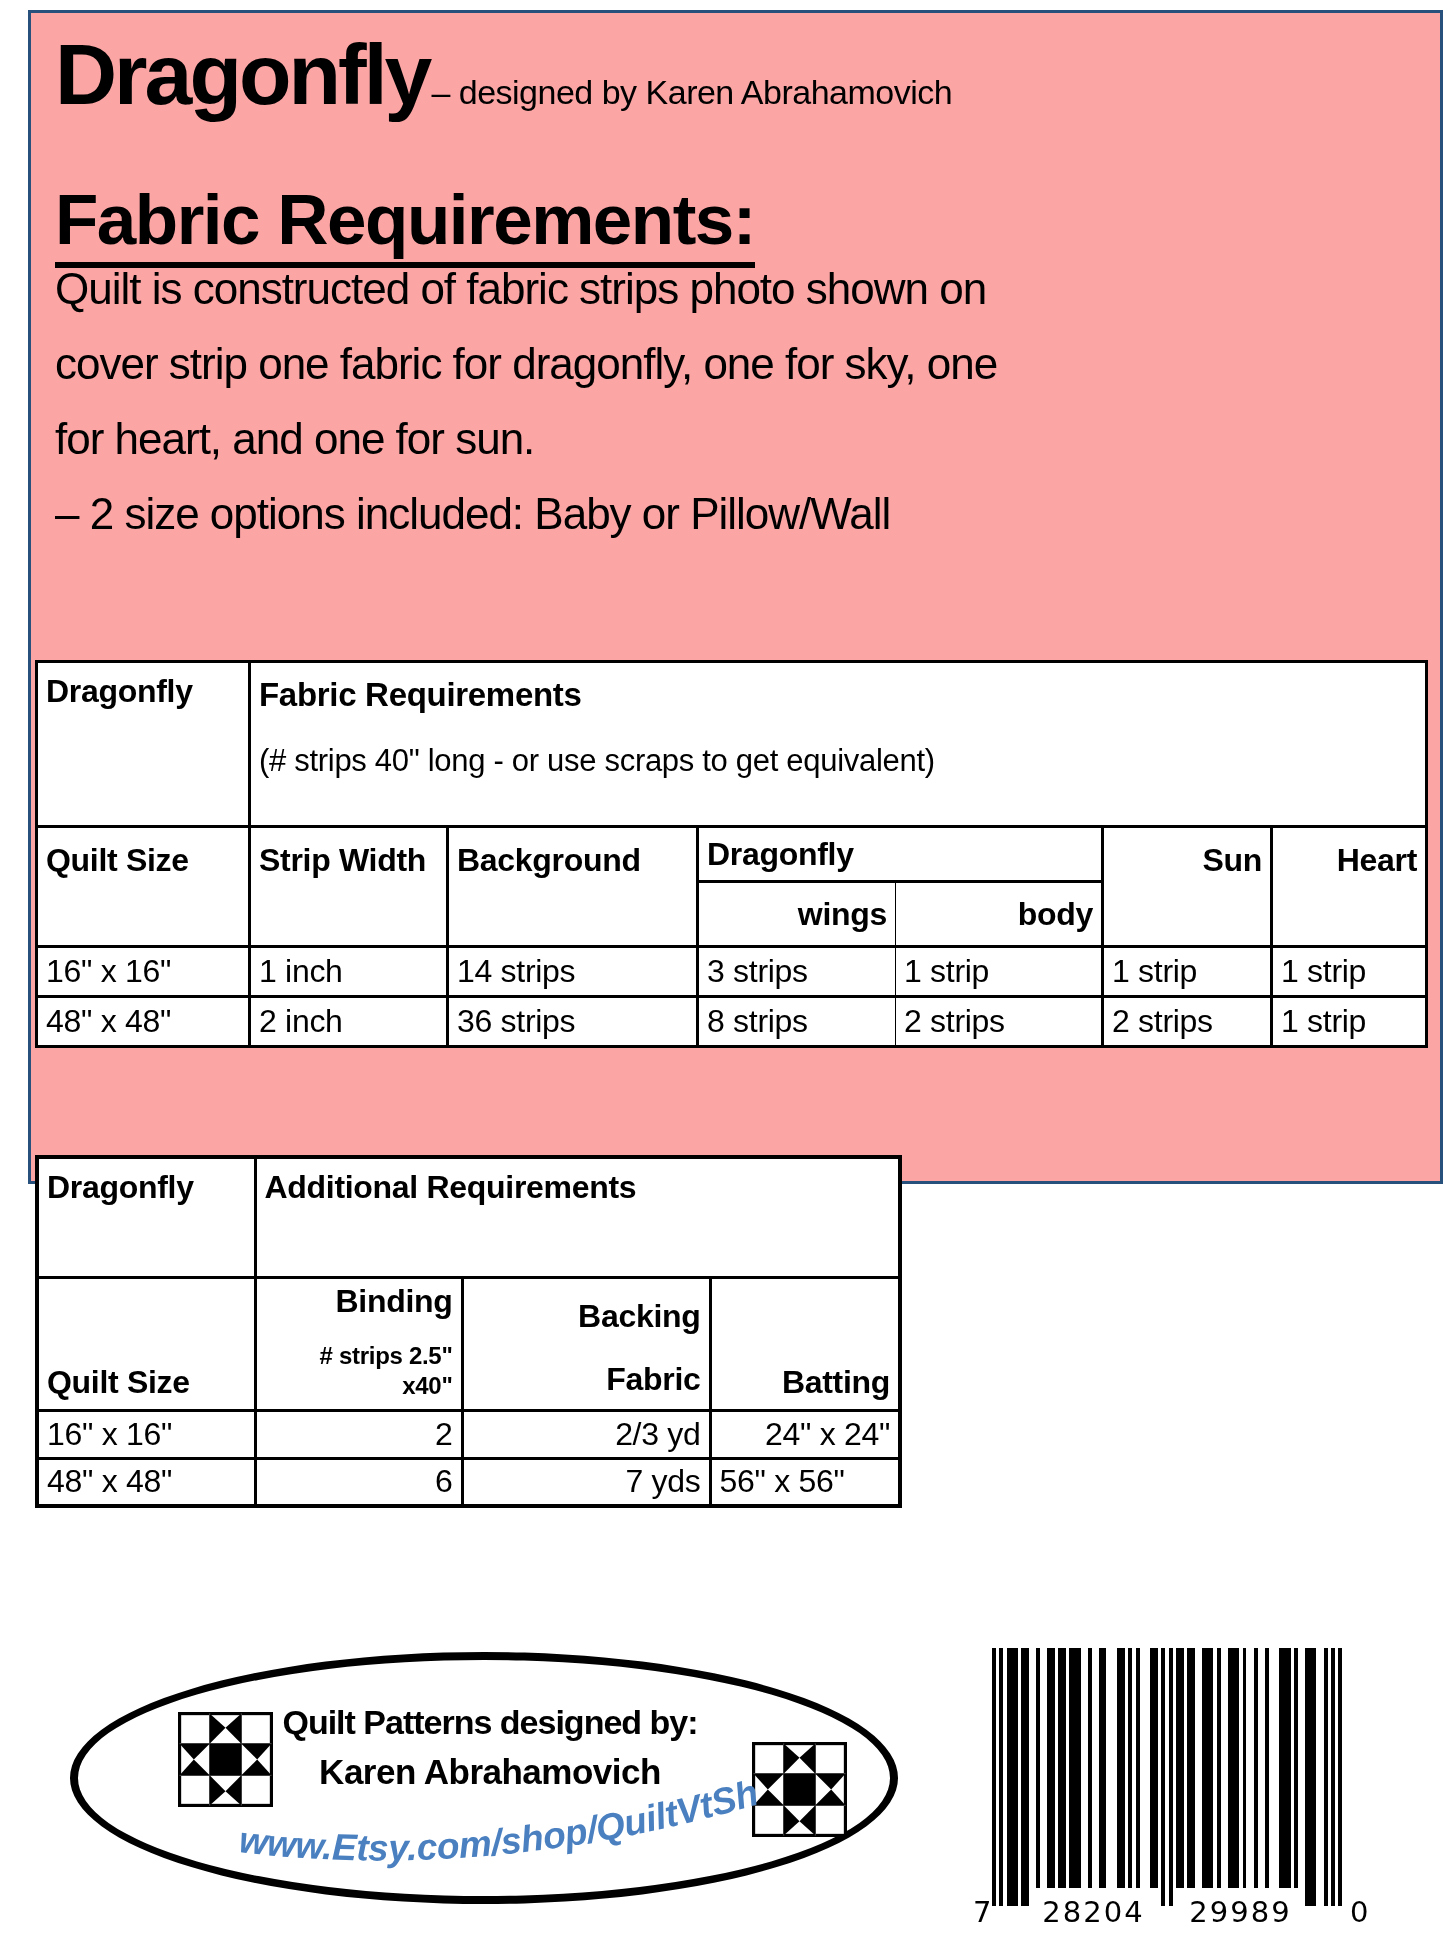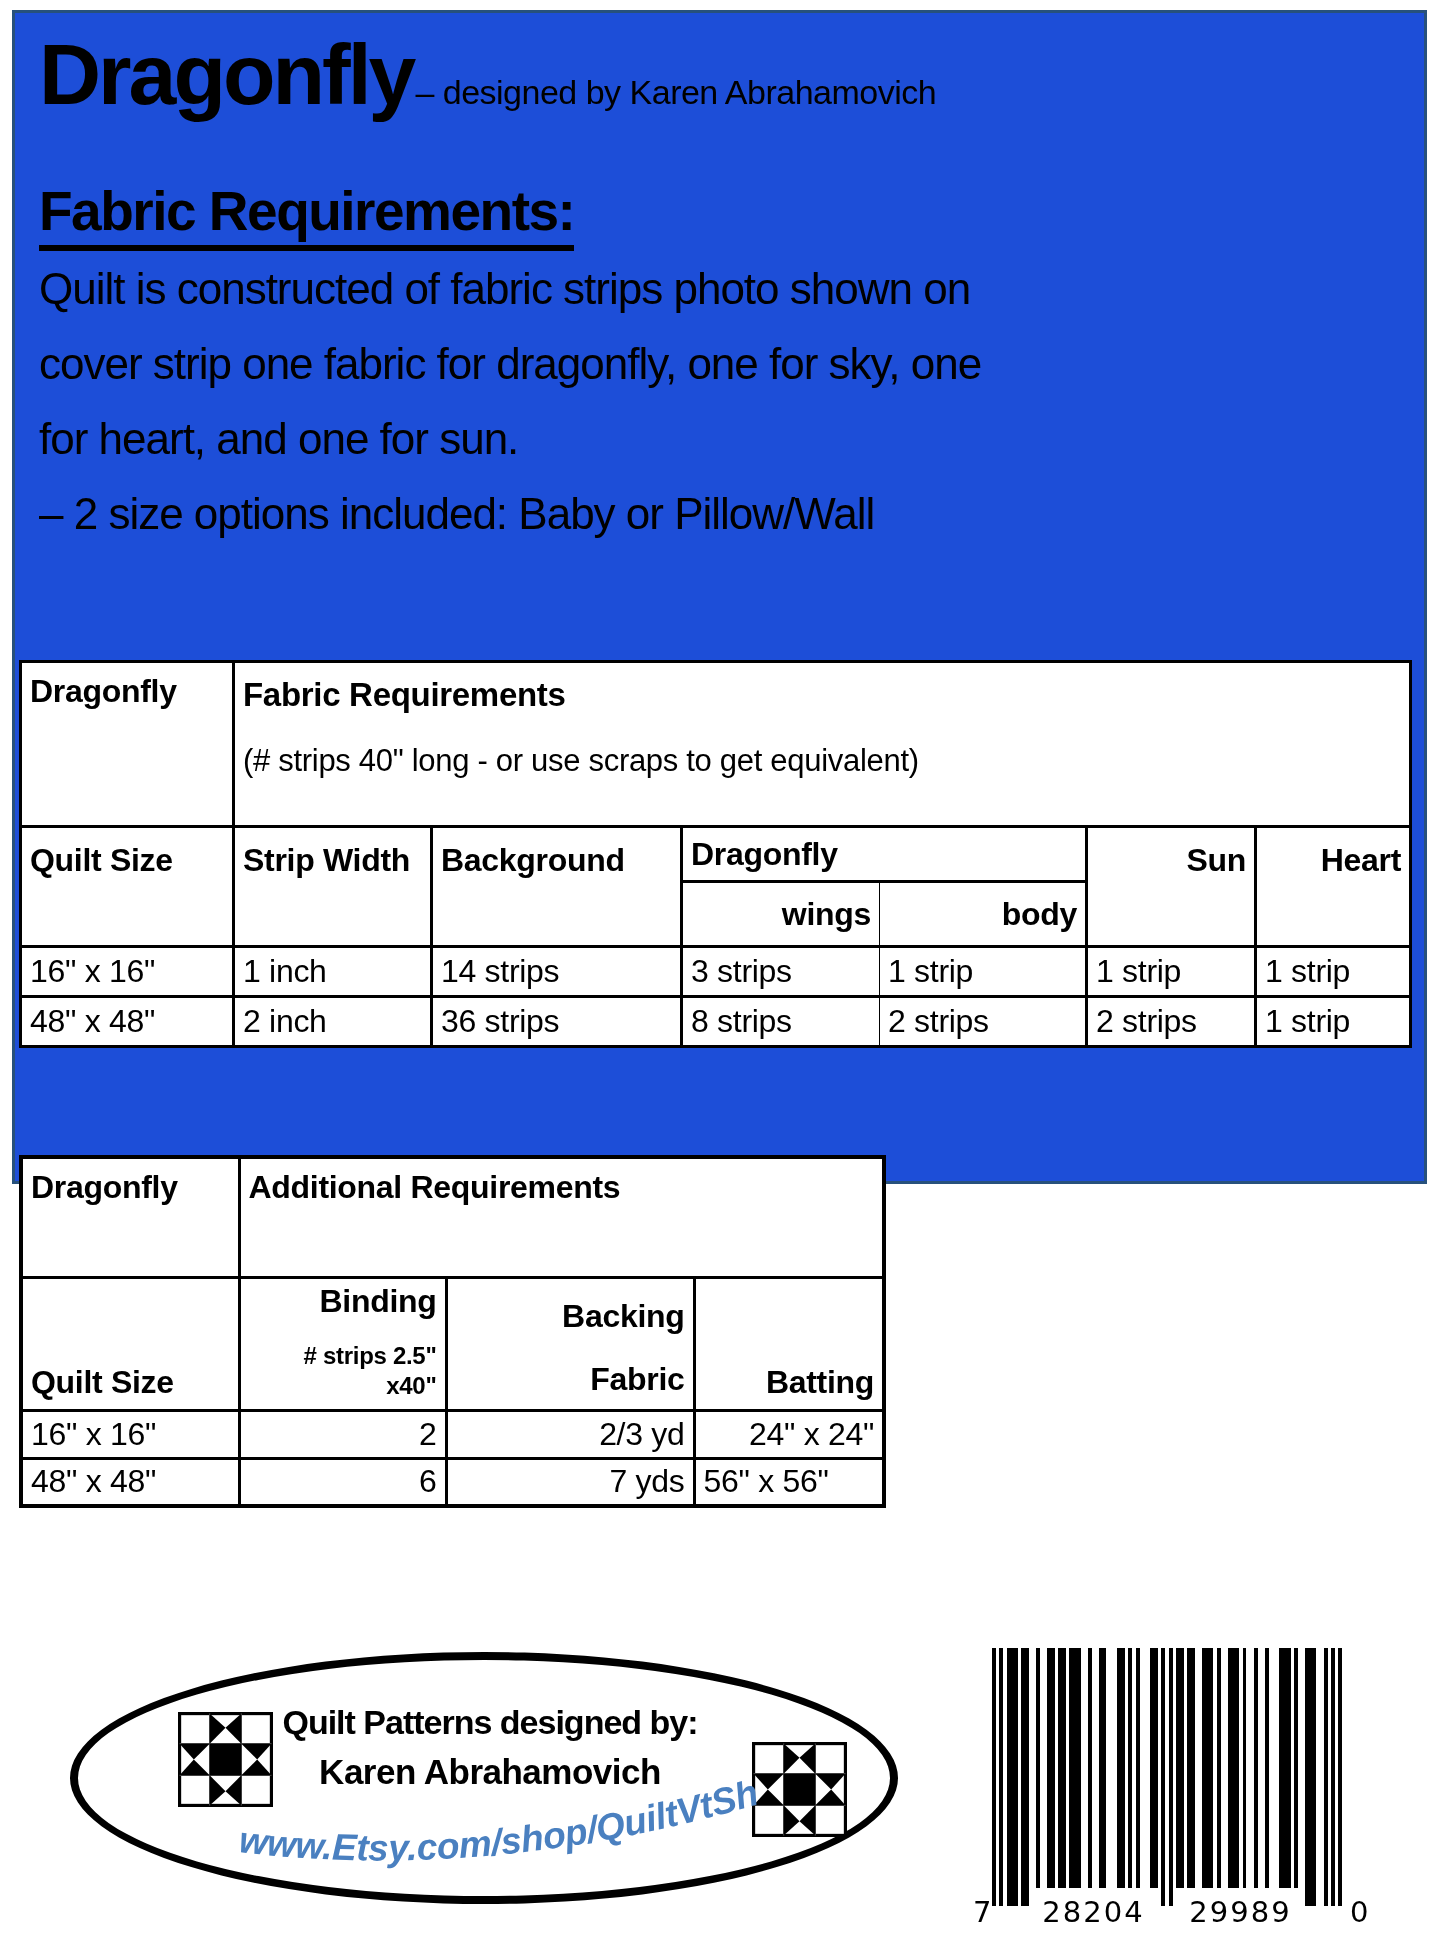--- a/index.html
+++ b/index.html
@@ -4,28 +4,28 @@
 <style>
   html,body{margin:0;padding:0;background:#e8e8e8;}
   *{box-sizing:border-box;}
   .page{
     position:relative;width:1445px;height:1936px;background:#ffffff;
     font-family:"Liberation Sans","DejaVu Sans",sans-serif;color:#000;
     margin:0 auto;overflow:hidden;letter-spacing:-0.3px;
   }
   
   .main-box{
-    position:absolute;left:12px;top:10px;width:1415px;height:1174px;
-    border:3px solid #27517c;background:#1d4ed8;
+    position:absolute;left:28px;top:10px;width:1415px;height:1174px;
+    border:3px solid #27517c;background:#fca5a5;
   }
   .title-row{position:absolute;left:24px;top:14px;display:flex;align-items:baseline;white-space:nowrap;}
   .doc-title{font-size:86px;font-weight:bold;letter-spacing:-3px;line-height:1.1;}
   .doc-byline{font-size:34px;letter-spacing:-0.5px;margin-left:2px;}
   .section-heading{
-    position:absolute;left:24px;top:168px;font-size:55px;font-weight:bold;letter-spacing:-1.5px;
+    position:absolute;left:24px;top:168px;font-size:71px;font-weight:bold;letter-spacing:-1.5px;
     border-bottom:6px solid #000;padding-bottom:3px;display:inline-block;line-height:1.1;
   }
   .intro{position:absolute;left:24px;top:238px;font-size:44px;letter-spacing:-1px;line-height:75px;white-space:nowrap;}
   
   table{border-collapse:collapse;table-layout:fixed;position:absolute;background:#fff;}
   td{border:3px solid #000;padding:0 8px;font-size:32px;vertical-align:middle;overflow:hidden;}
   .t1{left:4px;top:647px;width:1390px;}
   .t2{left:4px;top:1142px;width:863px;border:4px solid #000;}
   tr.rA1{height:165px;} tr.rB1{height:55px;} tr.rB2{height:65px;} tr.rd1{height:50px;}
   tr.rA2{height:120px;} tr.rB{height:115px;} tr.rd2{height:48px;}

